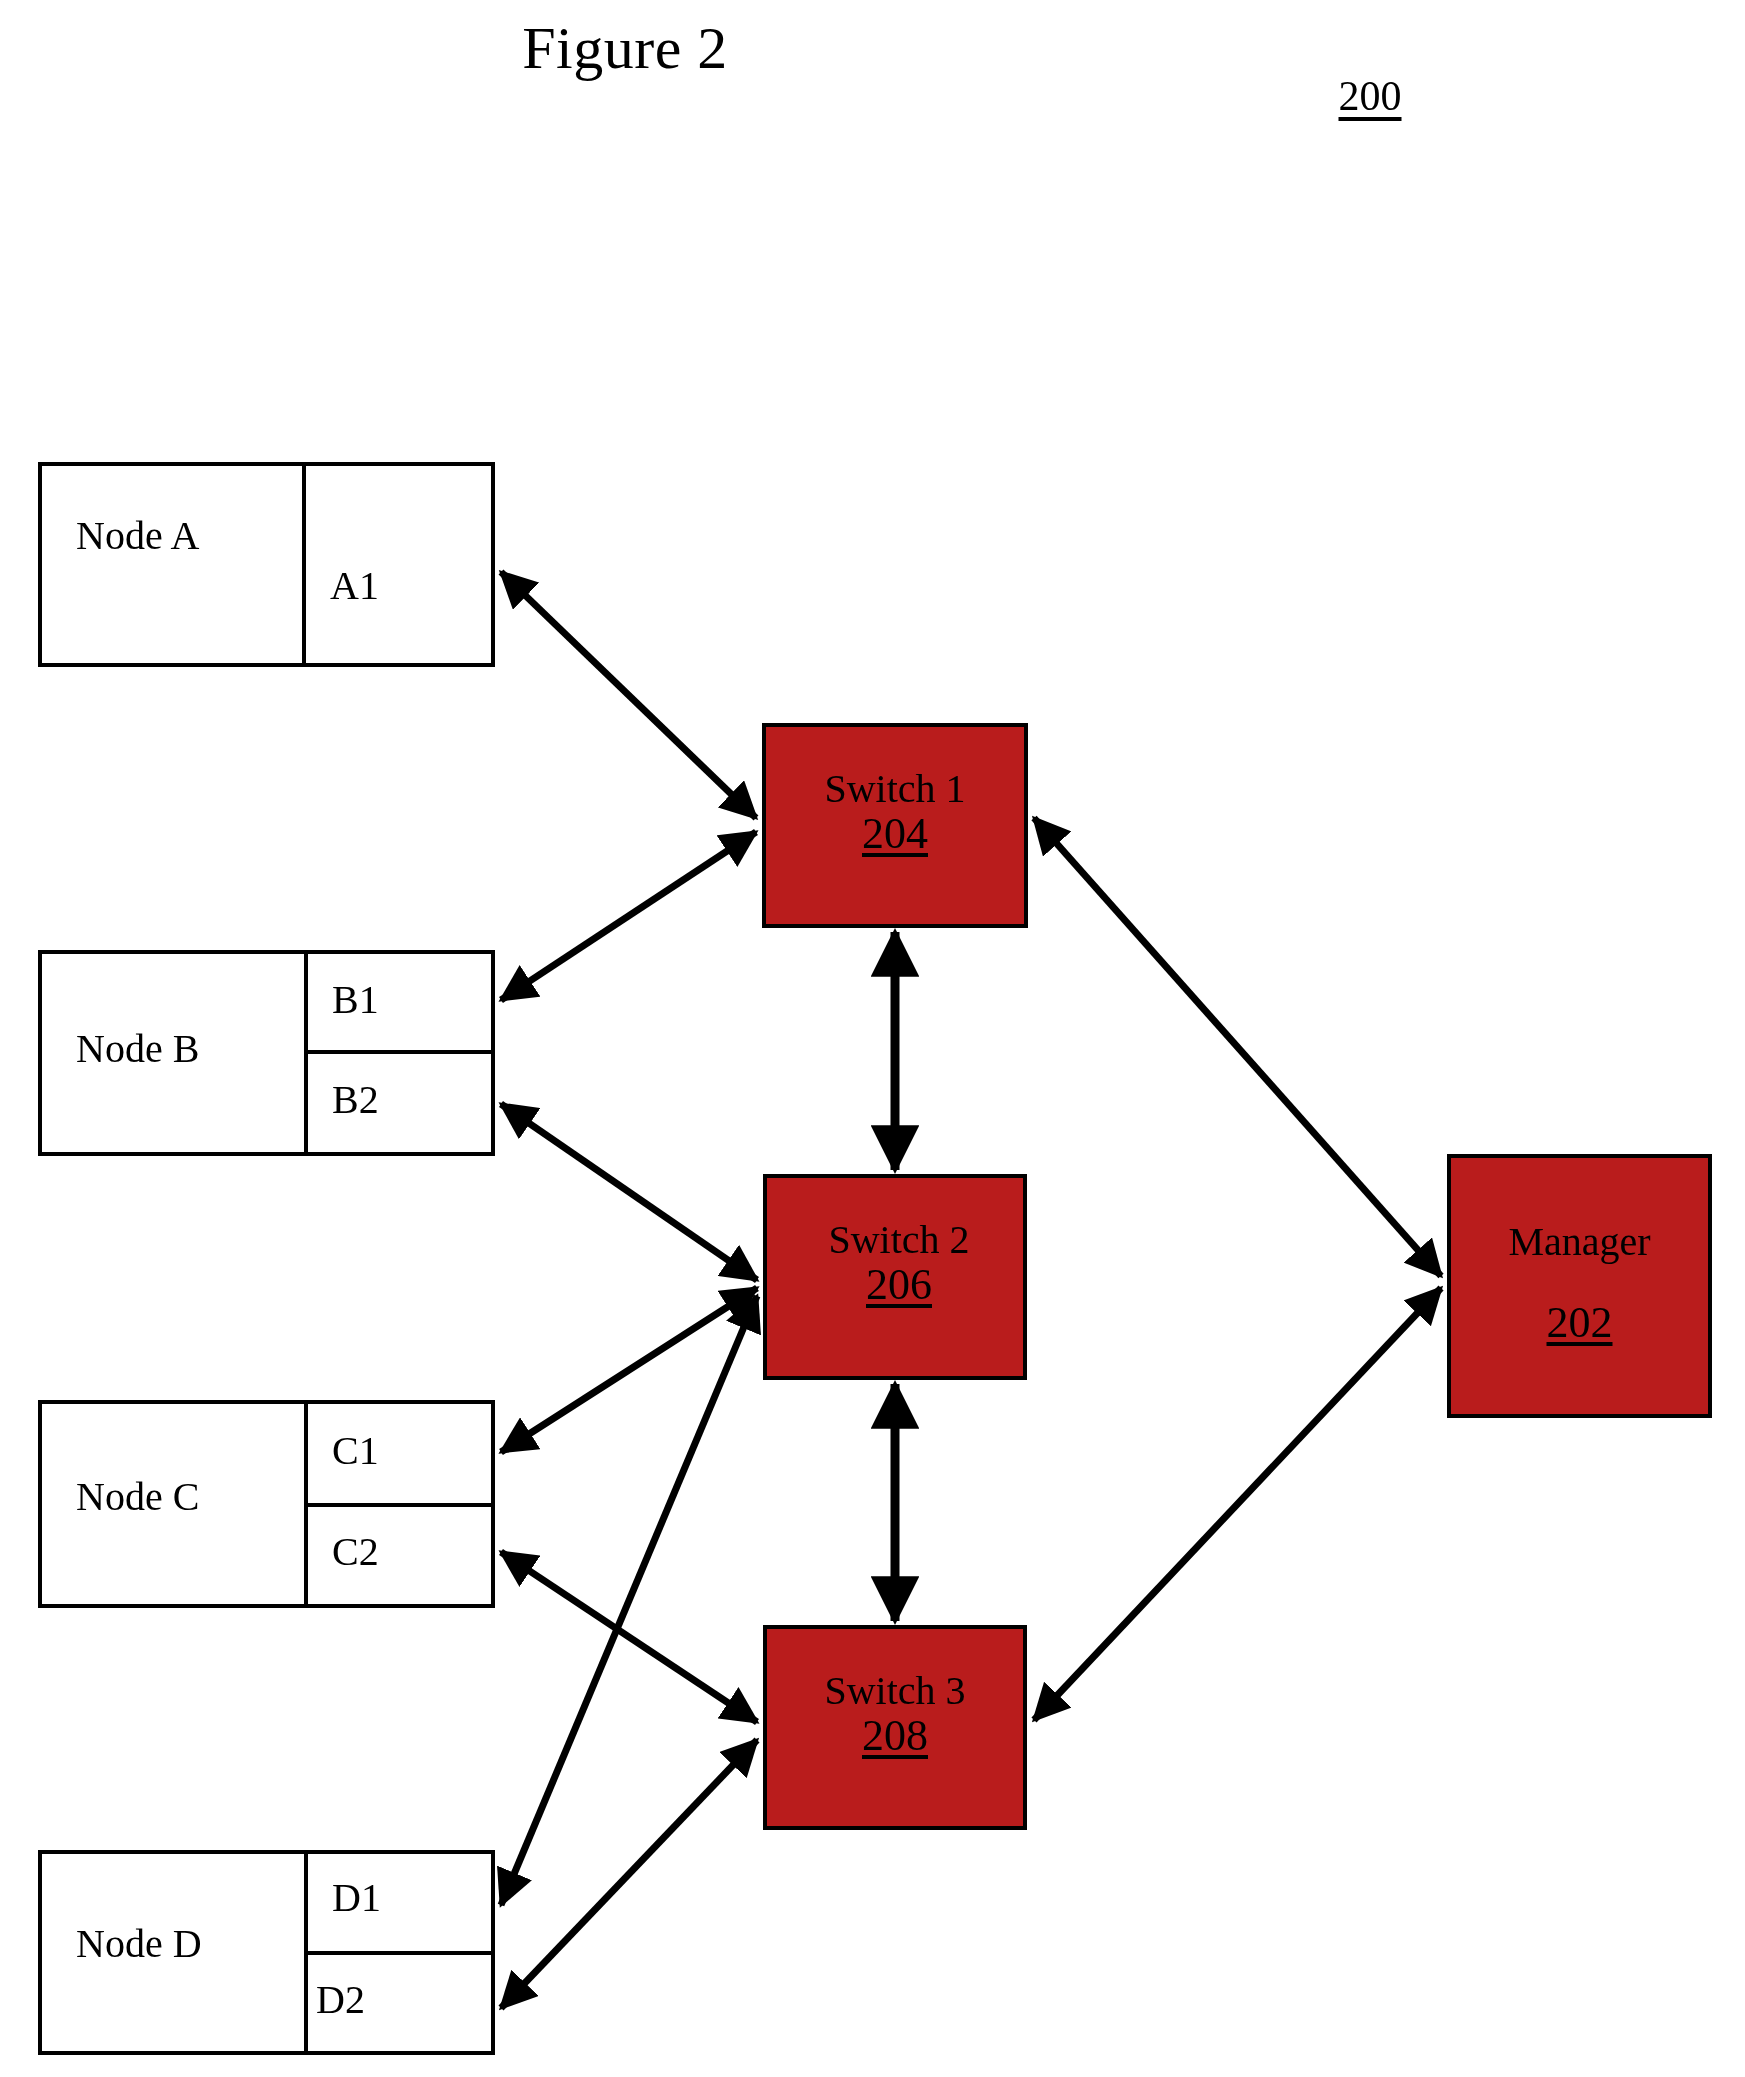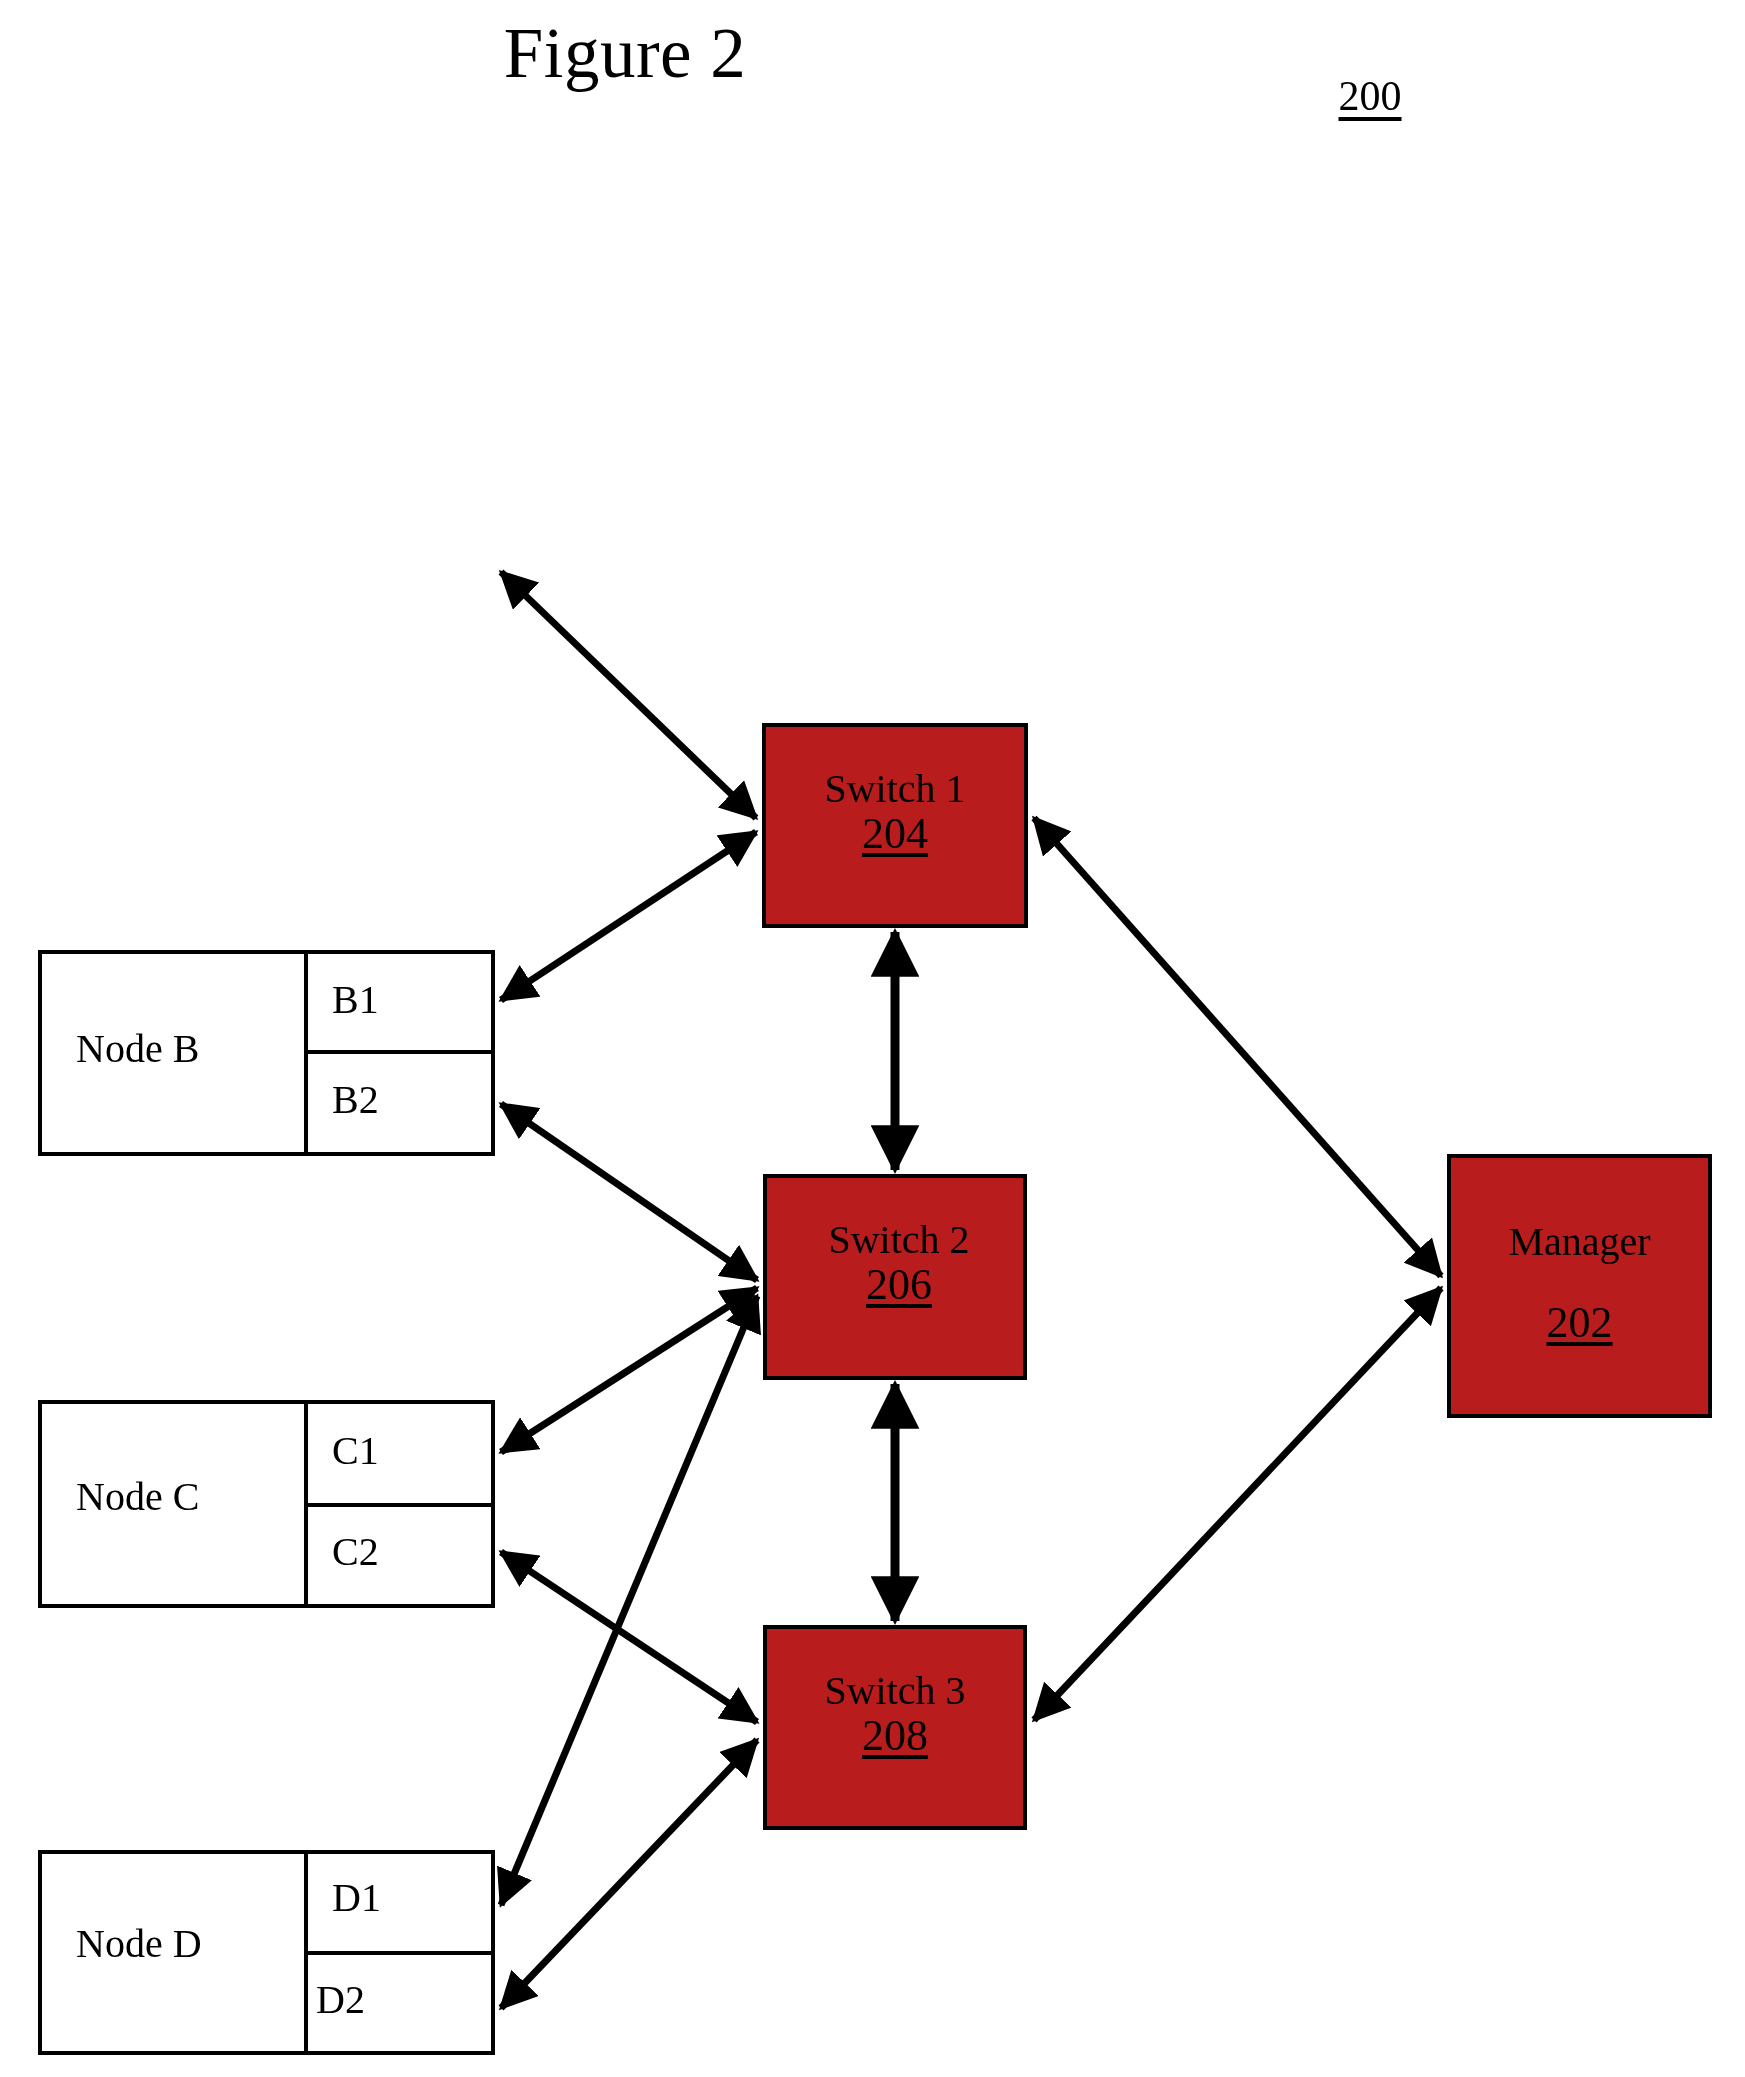--- a/index.html
+++ b/index.html
@@ -27,21 +27,21 @@
     height: 2077px;
   }
   .abs { position: absolute; }
 
   
   #figure-title {
     left: 0px;
     top: 18px;
     width: 1250px;
     text-align: center;
-    font-size: 71px;
+    font-size: 60px;
     line-height: 1.0;
     letter-spacing: 0.5px;
     white-space: nowrap;
   }
   #figure-ref {
     left: 1300px;
     top: 72px;
     width: 140px;
     text-align: center;
     font-size: 42px;
@@ -141,20 +141,25 @@
 
     <line x1="895" y1="1384" x2="895" y2="1621" stroke="#000000" stroke-width="9" marker-start="url(#ah)" marker-end="url(#ah)"></line>
 
     <line x1="501" y1="1552" x2="757" y2="1722" stroke="#000000" stroke-width="7" marker-start="url(#ah)" marker-end="url(#ah)"></line>
 
     <line x1="501" y1="2008" x2="757" y2="1740" stroke="#000000" stroke-width="7" marker-start="url(#ah)" marker-end="url(#ah)"></line>
 
     <line x1="1034" y1="1720" x2="1441" y2="1288" stroke="#000000" stroke-width="7" marker-start="url(#ah)" marker-end="url(#ah)"></line>
   </svg>
 
+  <div class="abs box node-box" style="left:38px; top:462px; width:457px; height:205px;">
+    <div class="node-divider-v" style="left:260px;"></div>
+    <div class="node-name" style="left:34px; top:50px;">Node A</div>
+    <div class="port-label" style="left:288px; top:100px;">A1</div>
+  </div>
 
   <div class="abs unit-box" style="left:762px; top:723px; width:266px; height:205px; padding-top:40px;">
     <div class="unit-title">Switch 1</div>
     <div class="unit-ref">204</div>
   </div>
 
   <div class="abs box node-box" style="left:38px; top:950px; width:457px; height:206px;">
     <div class="node-divider-v" style="left:262px;"></div>
     <div class="port-divider-h" style="top:96px; left:262px;"></div>
     <div class="node-name" style="left:34px; top:75px;">Node B</div>

